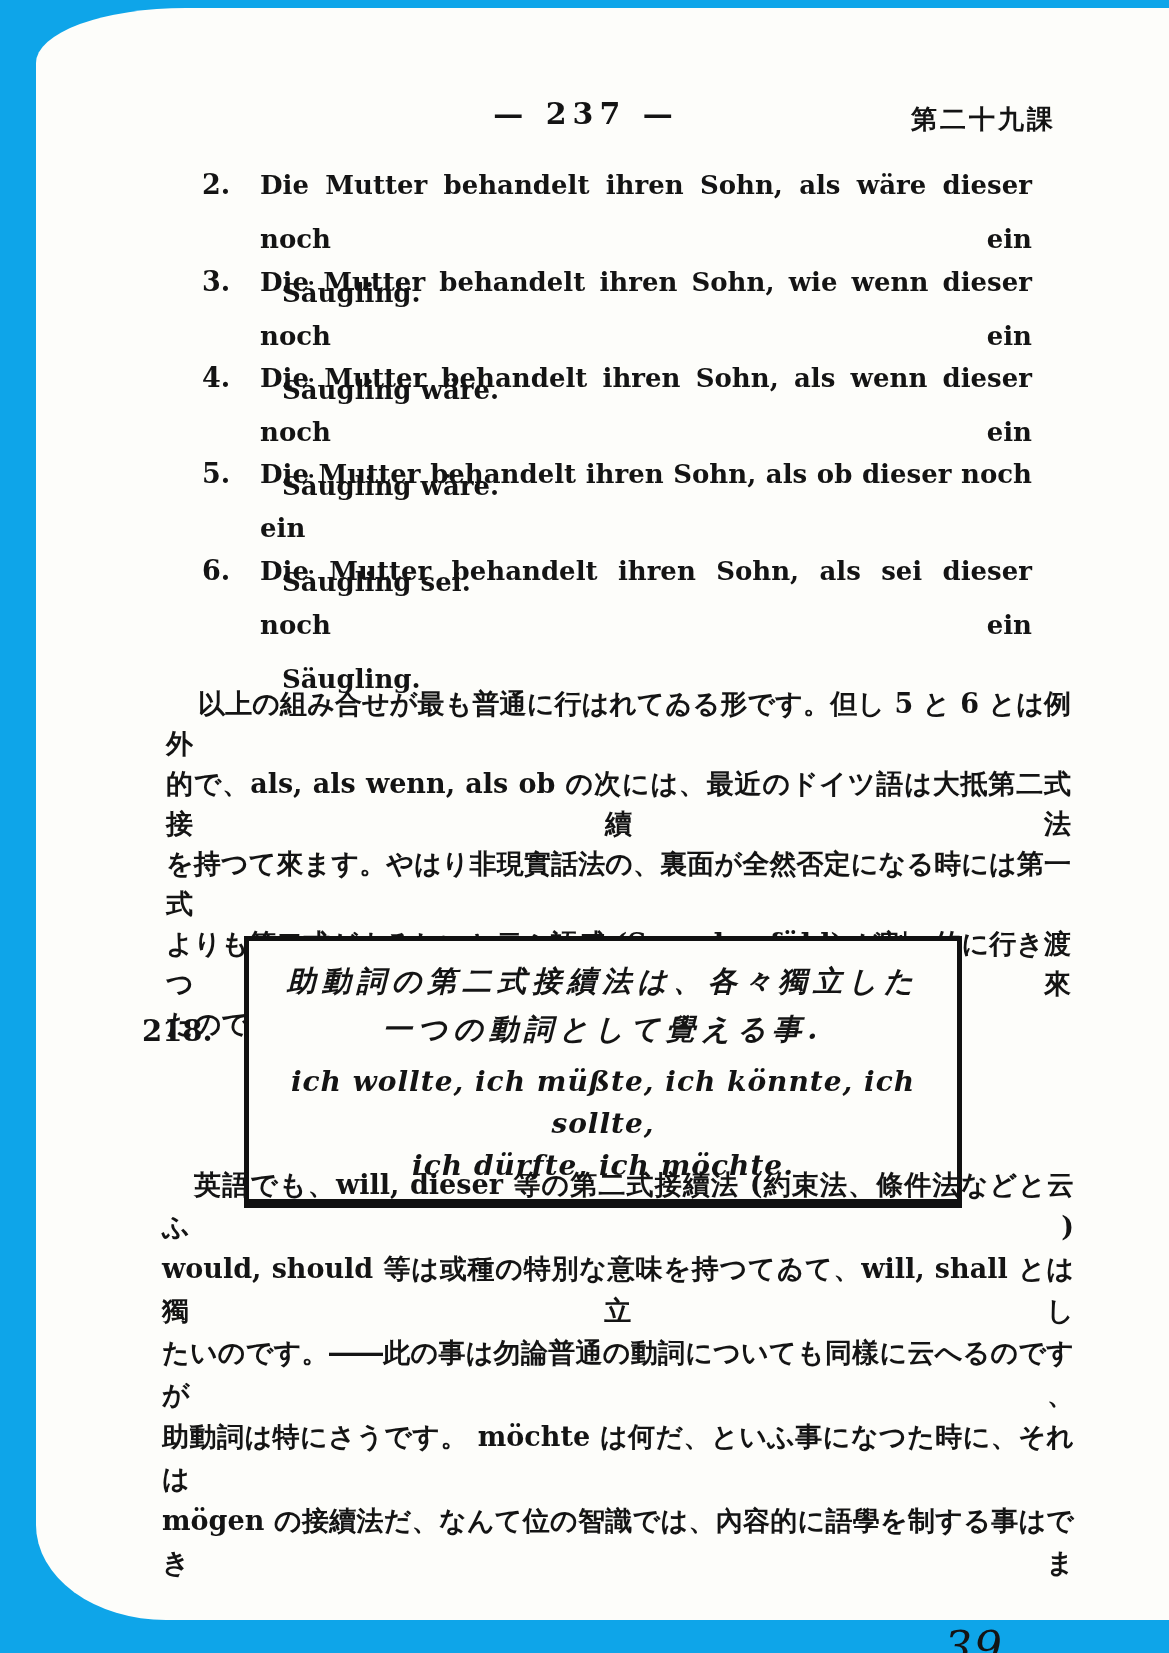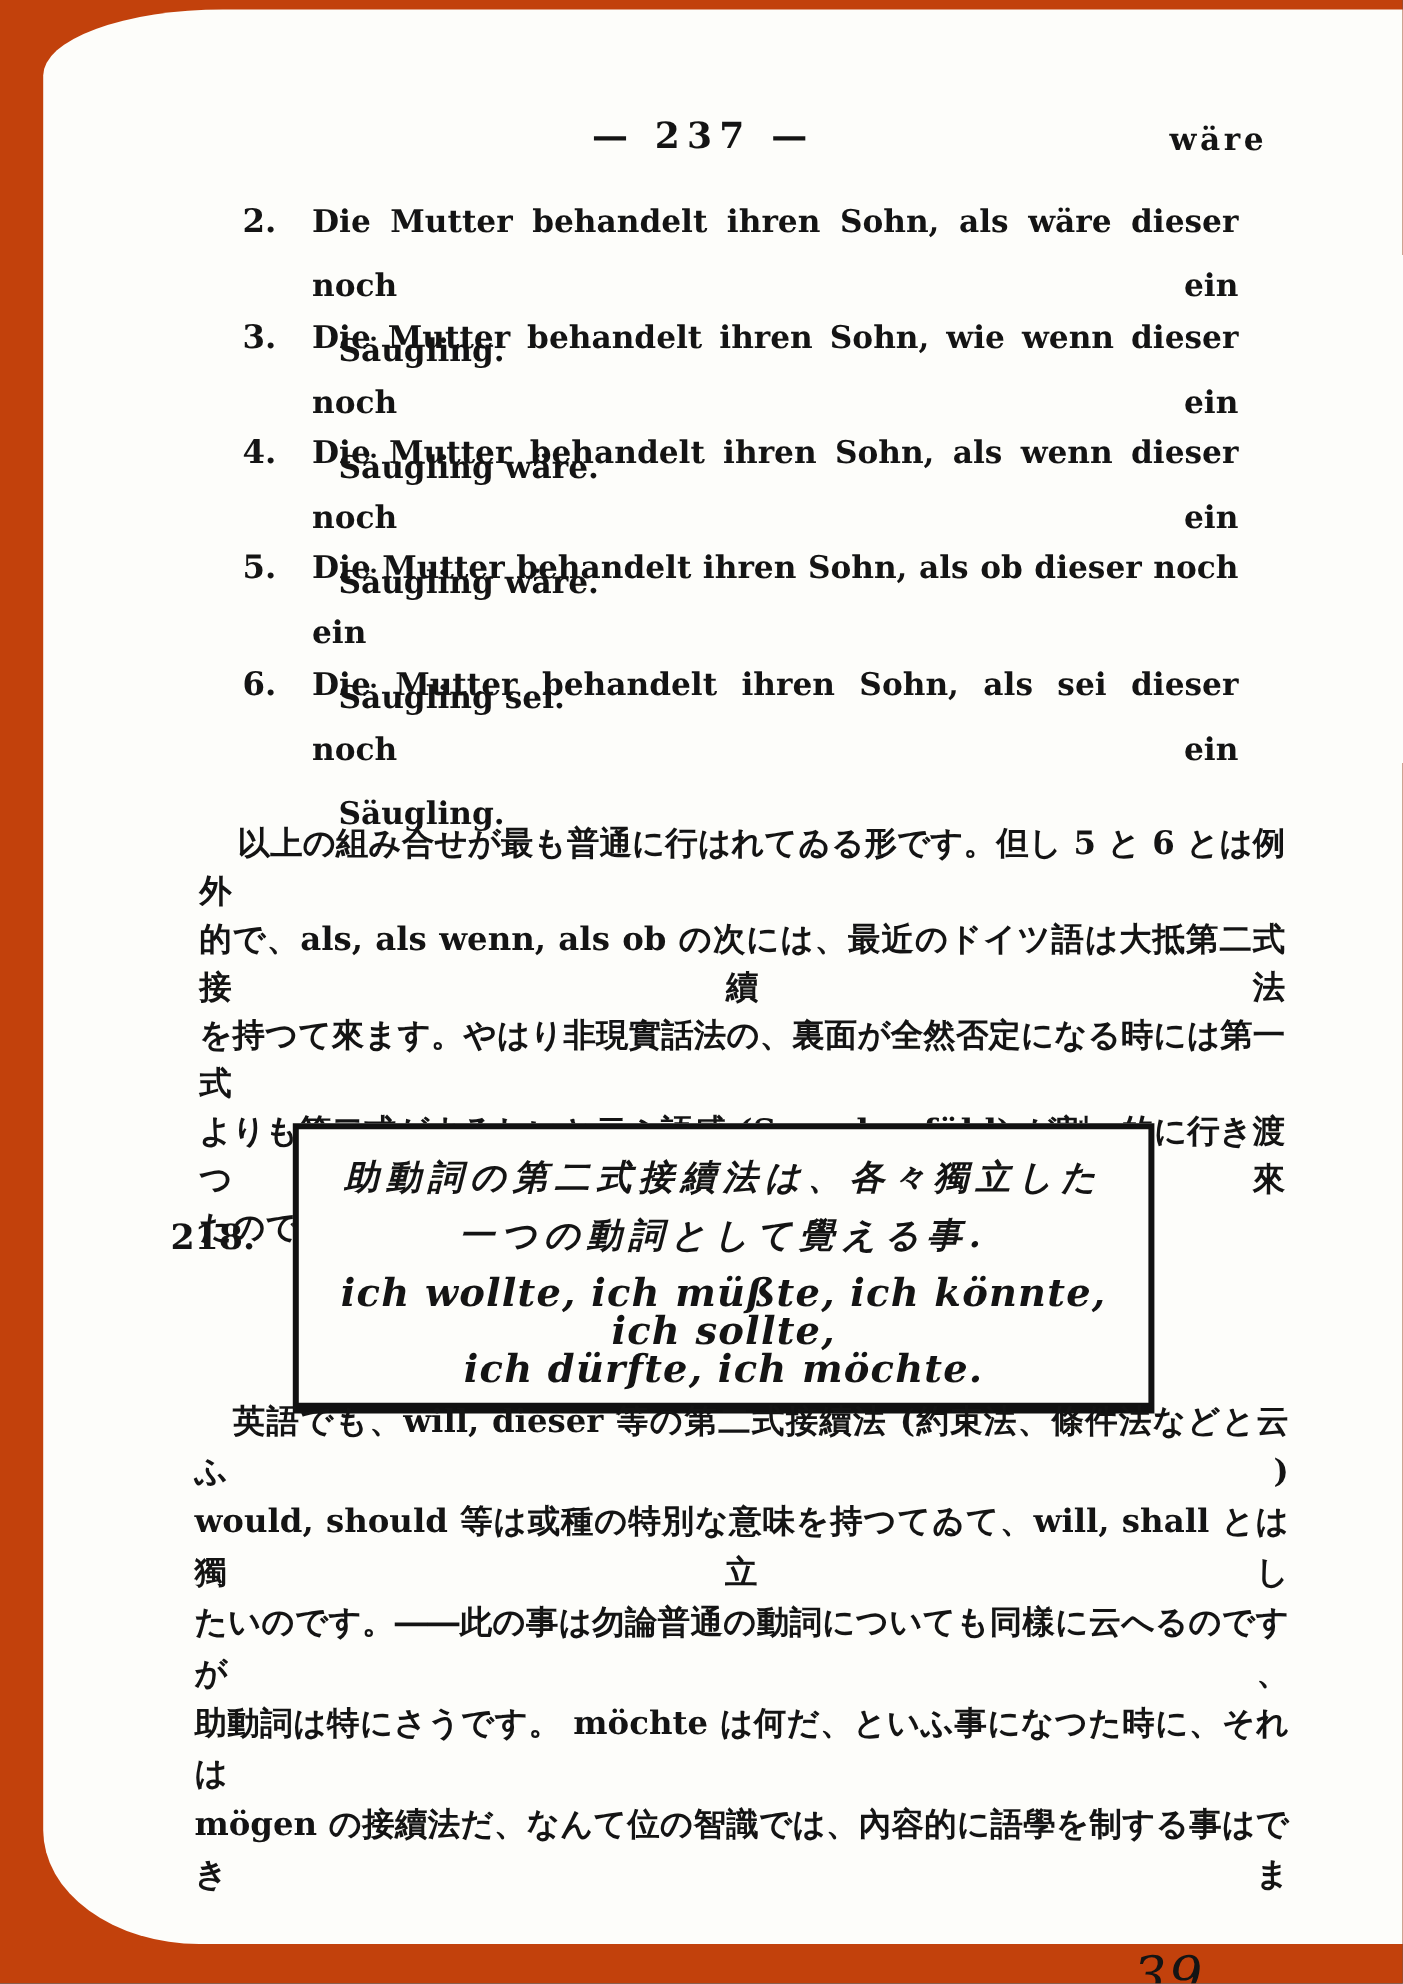--- a/index.html
+++ b/index.html
@@ -1,19 +1,19 @@
 <!DOCTYPE html>
 <html><head>
 <meta charset="utf-8">
 <style>
   html,body{margin:0;padding:0;background:#555;}
   .scan{
     position:relative;
     width:1169px;height:1653px;
-    background:#c2410c;
+    background:#0ea5e9;
     overflow:hidden;
     font-family:"DejaVu Serif", serif;
     color:#141414;
   }
   .page{
     position:absolute;
     left:36px;top:8px;
     width:1133px;height:1612px;
     background:#fdfdfa;
     border-radius:150px 0 0 130px / 55px 0 0 95px;
@@ -51,40 +51,40 @@
   .jpar2 .jline{line-height:42px;}
   
   .rulebox{
     position:absolute;left:208px;top:928px;width:718px;
     border:5px solid #111;border-bottom-width:9px;
     box-sizing:border-box;
     padding:16px 8px 12px 8px;
     text-align:center;background:#fdfdfa;font-style:italic;
   }
   .rb-jp{font-size:29px;font-weight:700;letter-spacing:6px;line-height:48px;}
-  .rb-de{font-size:32px;font-weight:700;line-height:32px;letter-spacing:1px;}
+  .rb-de{font-size:28px;font-weight:700;line-height:42px;letter-spacing:1px;}
   .rb-de.first{margin-top:8px;}
   .rule-number{
     position:absolute;left:106px;top:1006px;
     font-size:29px;font-weight:700;
   }
   
   .folio{
     position:absolute;left:908px;top:1614px;
     font-size:44px;font-style:italic;letter-spacing:2px;
   }
 </style>
 </head>
 <body>
 
 <div class="scan">
   <div class="page">
 
     <div class="head-center">— 237 —</div>
-    <div class="head-right">wäre</div>
+    <div class="head-right">第二十九課</div>
 
     <div class="gitem gi2">
       <div class="row">
         <div class="gnum">2.</div>
         <div class="gtext">
           <div class="gline1">Die Mutter behandelt ihren Sohn, als wäre dieser noch ein</div>
           <div class="gline2">Säugling.</div>
         </div>
       </div>
     </div>

